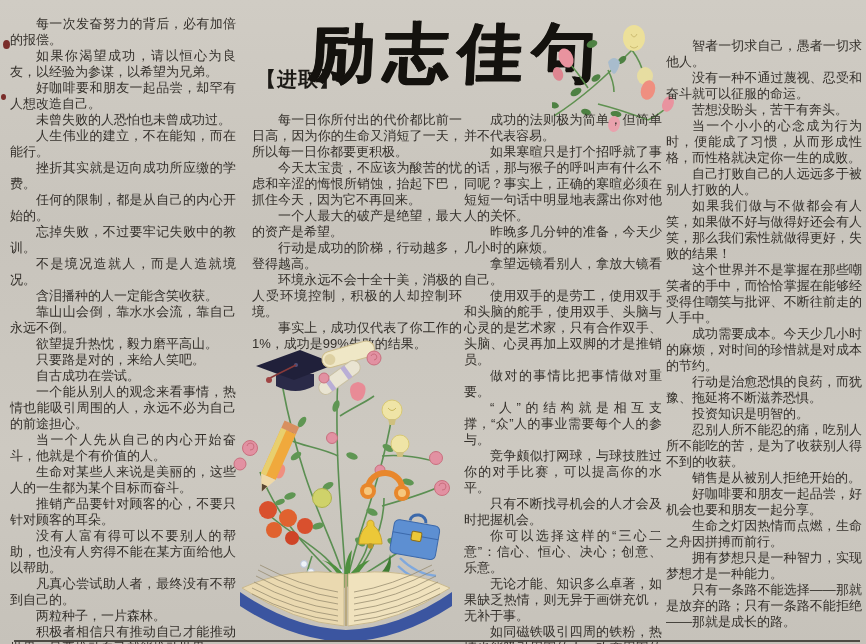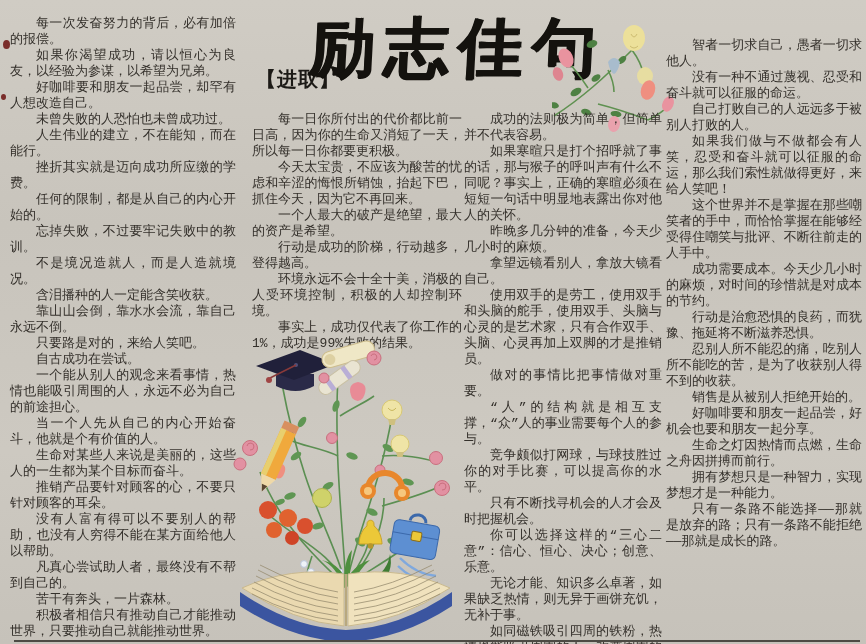--- a/index.html
+++ b/index.html
@@ -1,19 +1,19 @@
 <!DOCTYPE html>
 <html><head>
 <meta charset="utf-8">
 <style>
   html,body{margin:0;padding:0;background:#8a878135;}
   .page{
     position:relative;width:866px;height:644px;overflow:hidden;
     background:linear-gradient(180deg,#d0ccc4 0%,#c8c4bc 35%,#cdc9c1 70%,#c6c2ba 100%);
-    font-family:Liberation Mono, monospace;color:#34302b;
+    font-family:Liberation Sans, sans-serif;color:#34302b;
   }
   .col{position:absolute;font-size:13px;line-height:16px;}
   .col p.para{margin:0;text-indent:2em;text-align:justify;word-break:break-all;}
   .col1{left:10px;top:16px;width:226px;height:600px;}
   .col2{left:252px;top:112px;width:210px;height:228px;}
   .col3{left:464px;top:112px;width:198px;height:532px;}
   .col4{left:666px;top:38px;width:196px;height:586px;}
   .header{position:absolute;left:244px;top:22px;width:420px;height:90px;}
   .tag{position:absolute;left:12px;top:44px;font-size:20px;font-weight:bold;color:#1c1a16;letter-spacing:1px;}
   .title{
@@ -41,29 +41,30 @@
       <p class="para">如果你渴望成功，请以恒心为良友，以经验为参谋，以希望为兄弟。</p>
       <p class="para">好咖啡要和朋友一起品尝，却罕有人想改造自己。</p>
       <p class="para">未曾失败的人恐怕也未曾成功过。</p>
       <p class="para">人生伟业的建立，不在能知，而在能行。</p>
       <p class="para">挫折其实就是迈向成功所应缴的学费。</p>
       <p class="para">任何的限制，都是从自己的内心开始的。</p>
       <p class="para">忘掉失败，不过要牢记失败中的教训。</p>
       <p class="para">不是境况造就人，而是人造就境况。</p>
       <p class="para">含泪播种的人一定能含笑收获。</p>
       <p class="para">靠山山会倒，靠水水会流，靠自己永远不倒。</p>
+      <p class="para">欲望提升热忱，毅力磨平高山。</p>
       <p class="para">只要路是对的，来给人笑吧。</p>
       <p class="para">自古成功在尝试。</p>
       <p class="para">一个能从别人的观念来看事情，热情也能吸引周围的人，永远不必为自己的前途担心。</p>
       <p class="para">当一个人先从自己的内心开始奋斗，他就是个有价值的人。</p>
       <p class="para">生命对某些人来说是美丽的，这些人的一生都为某个目标而奋斗。</p>
       <p class="para">推销产品要针对顾客的心，不要只针对顾客的耳朵。</p>
       <p class="para">没有人富有得可以不要别人的帮助，也没有人穷得不能在某方面给他人以帮助。</p>
       <p class="para">凡真心尝试助人者，最终没有不帮到自己的。</p>
-      <p class="para">苦干有奔头，一片森林。</p>
+      <p class="para">两粒种子，一片森林。</p>
       <p class="para">积极者相信只有推动自己才能推动世界，只要推动自己就能推动世界。</p>
     </div>
 
   <div class="header">
     <span class="tag">【进取】</span>
     <h1 class="title">励志佳句</h1>
   </div>
 
   <svg class="sprig" width="128" height="122" viewBox="0 0 128 122">
     <g stroke="#5f9150" stroke-width="1.6" fill="none">
@@ -287,25 +288,28 @@
       <p class="para">只有不断找寻机会的人才会及时把握机会。</p>
       <p class="para">你可以选择这样的“三心二意”：信心、恒心、决心；创意、乐意。</p>
       <p class="para">无论才能、知识多么卓著，如果缺乏热情，则无异于画饼充饥，无补于事。</p>
       <p class="para">如同磁铁吸引四周的铁粉，热情也能吸引周围的人，改变周围的情况。</p>
     </div>
 
   <div class="col col4">
     <div>
         <p class="para">智者一切求自己，愚者一切求他人。</p>
         <p class="para">没有一种不通过蔑视、忍受和奋斗就可以征服的命运。</p>
+        <p class="para">苦想没盼头，苦干有奔头。</p>
+        <p class="para">当一个小小的心念成为行为时，便能成了习惯，从而形成性格，而性格就决定你一生的成败。</p>
         <p class="para">自己打败自己的人远远多于被别人打败的人。</p>
-        <p class="para">如果我们做与不做都会有人笑，忍受和奋斗就可以征服的命运，那么我们索性就做得更好，来给人笑吧！</p>
+        <p class="para">如果我们做与不做都会有人笑，如果做不好与做得好还会有人笑，那么我们索性就做得更好，失败的结果！</p>
         <p class="para">这个世界并不是掌握在那些嘲笑者的手中，而恰恰掌握在能够经受得住嘲笑与批评、不断往前走的人手中。</p>
         <p class="para">成功需要成本。今天少几小时的麻烦，对时间的珍惜就是对成本的节约。</p>
         <p class="para">行动是治愈恐惧的良药，而犹豫、拖延将不断滋养恐惧。</p>
+        <p class="para">投资知识是明智的。</p>
         <p class="para">忍别人所不能忍的痛，吃别人所不能吃的苦，是为了收获别人得不到的收获。</p>
         <p class="para">销售是从被别人拒绝开始的。</p>
         <p class="para">好咖啡要和朋友一起品尝，好机会也要和朋友一起分享。</p>
         <p class="para">生命之灯因热情而点燃，生命之舟因拼搏而前行。</p>
         <p class="para">拥有梦想只是一种智力，实现梦想才是一种能力。</p>
         <p class="para">只有一条路不能选择——那就是放弃的路；只有一条路不能拒绝——那就是成长的路。</p>
       </div>
 
   </div>
 

